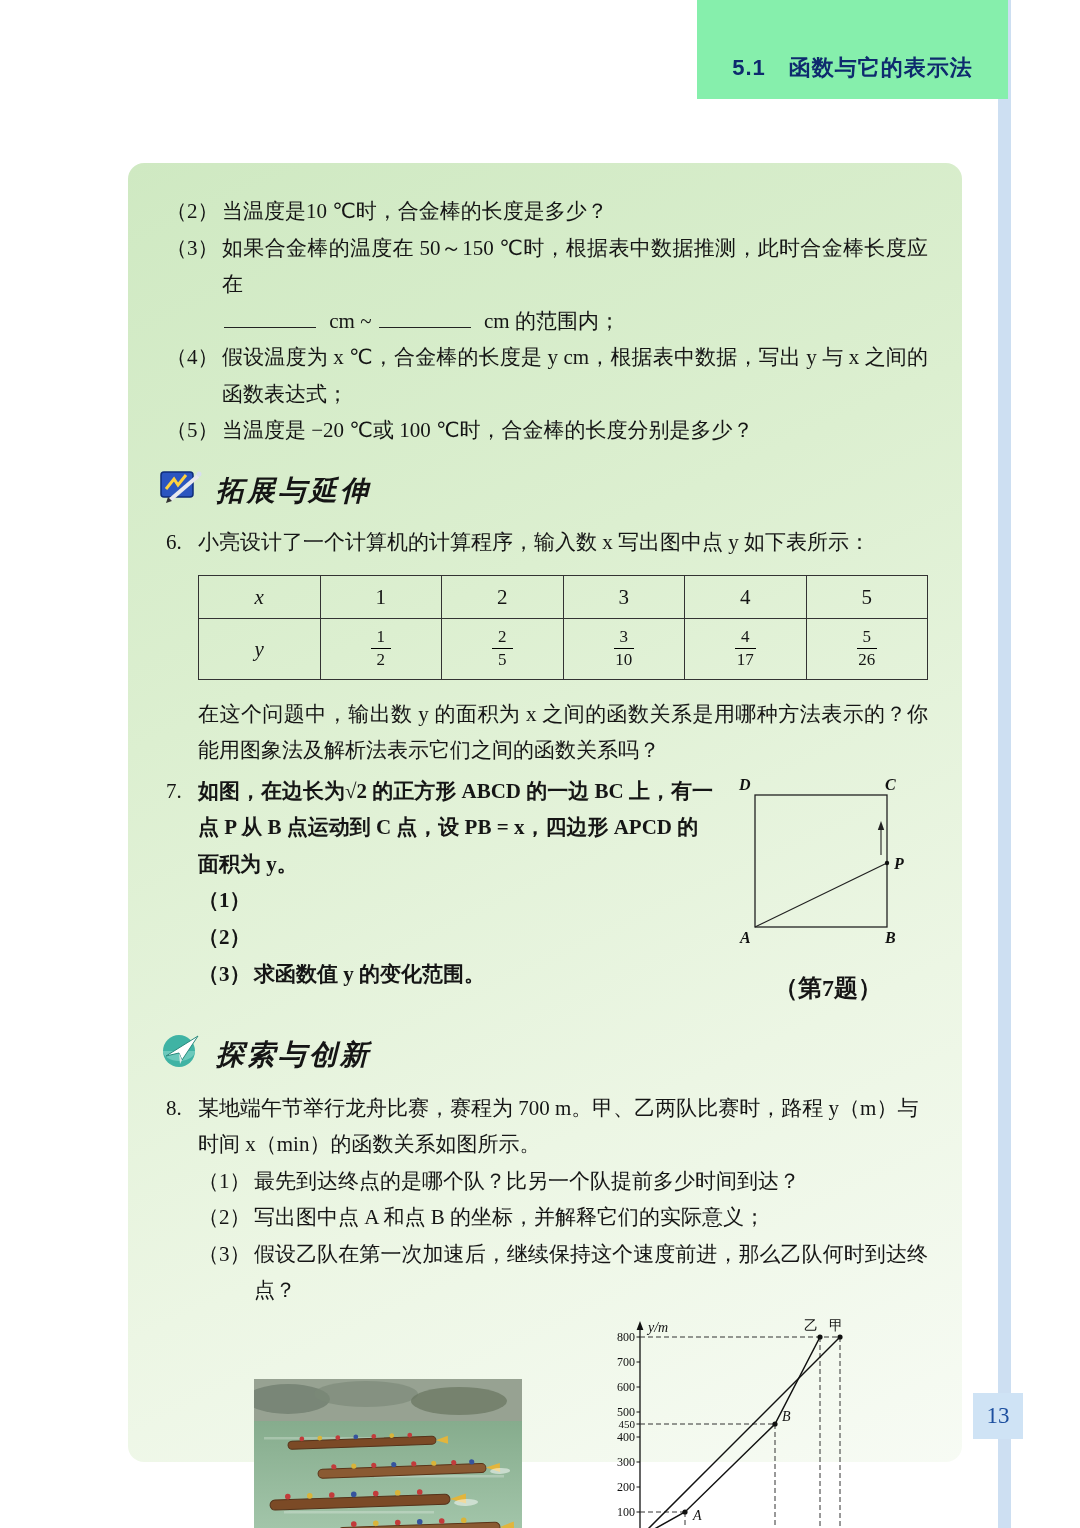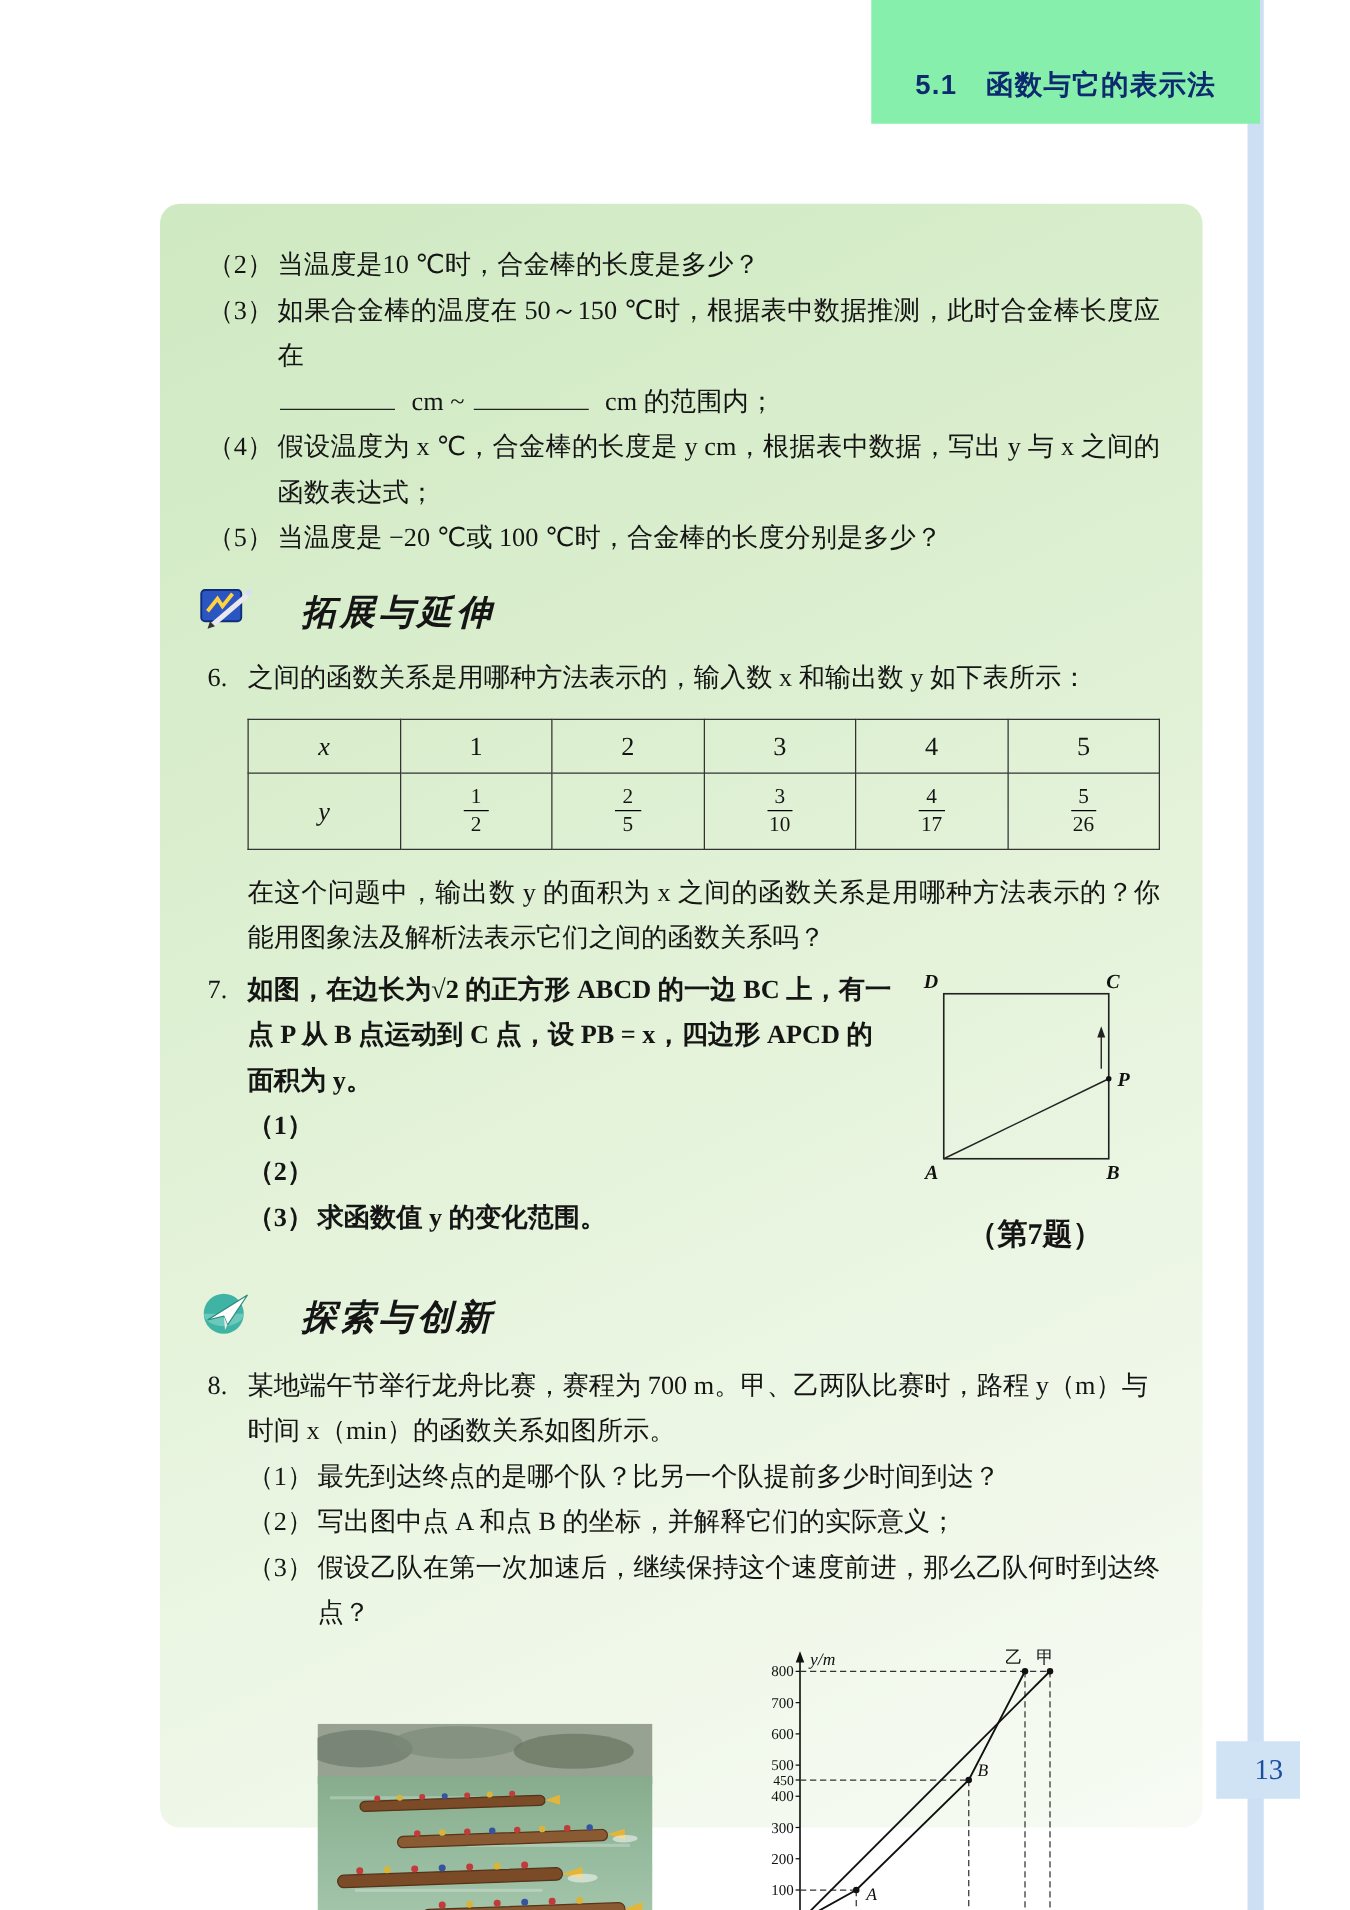--- a/index.html
+++ b/index.html
@@ -4,31 +4,31 @@
 <style>
   html,body{margin:0;padding:0;background:#ffffff;}
   .page{position:relative;width:1080px;height:1528px;background:#ffffff;overflow:hidden;
         font-family:"Liberation Serif","DejaVu Sans",serif;color:#151515;}
   .side-strip{position:absolute;left:998px;top:0;width:13px;height:1528px;background:#cddff2;}
   .header-band{position:absolute;left:697px;top:0;width:311px;height:99px;background:#86efac;
         display:flex;align-items:flex-end;justify-content:center;}
   .header-title{font-family:"Liberation Sans","DejaVu Sans",sans-serif;font-weight:bold;
         font-size:22px;color:#0e2a6e;padding-bottom:16px;letter-spacing:1px;}
   .page-num{position:absolute;left:973px;top:1393px;width:50px;height:46px;background:#cfe3f5;
-        color:#1d4f9f;font-size:23px;display:flex;align-items:center;justify-content:center;padding-left:17px;}
+        color:#1d4f9f;font-size:23px;display:flex;align-items:center;justify-content:center;}
   .panel{position:absolute;left:128px;top:163px;width:834px;height:1299px;border-radius:16px;
         background:linear-gradient(155deg,#cfe9c2 0%,#dcefd0 35%,#ecf6e4 70%,#f7fbf4 100%);
         box-sizing:border-box;padding:30px 34px 16px 38px;font-size:21px;line-height:1.74;}
   .qline{display:flex;}
   .qline .marker{flex:0 0 56px;}
   .qline .qtext{flex:1;text-align:justify;}
   .blank{display:inline-block;width:92px;border-bottom:1px solid #222;height:20px;
         vertical-align:baseline;margin:0 8px 0 2px;}
   .section-head{display:flex;align-items:center;gap:12px;margin:18px 0 8px -8px;}
-  .section-title{font-size:28px;font-weight:bold;font-style:italic;letter-spacing:3px;margin-left:25px;}
+  .section-title{font-size:28px;font-weight:bold;font-style:italic;letter-spacing:3px;}
   .prob{display:flex;margin-top:4px;}
   .prob .pnum{flex:0 0 32px;}
   .prob .pbody{flex:1;}
   .data-table{width:100%;border-collapse:collapse;margin:14px 0 16px;table-layout:fixed;}
   .data-table td{border:1px solid #333;text-align:center;vertical-align:middle;background:transparent;}
   .data-table tr.xrow td{height:40px;}
   .data-table tr.yrow td{height:58px;}
   .var{font-style:italic;}
   .frac{display:inline-block;text-align:center;font-size:17px;line-height:1.2;vertical-align:middle;}
   .frac .num{display:block;border-bottom:1px solid #000;padding:0 6px 1px;}
@@ -93,21 +93,21 @@
           <polygon points="8,36 14,34 10,30" fill="#333"></polygon>
           <circle cx="41" cy="7" r="2.5" fill="#d8dff0"></circle>
         </svg>
       </span>
       <span class="section-title">拓展与延伸</span>
     </div>
 
     <div class="prob">
       <span class="pnum">6.</span>
       <div class="pbody">
-        <div class="qtext">之间的函数关系是用哪种方法表示的，输入数 x 和输出数 y 如下表所示：</div>
+        <div class="qtext">小亮设计了一个计算机的计算程序，输入数 x 写出图中点 y 如下表所示：</div>
 
         <table class="data-table">
           <tbody>
               <tr class="xrow">
             <td class="var">x</td>
             <td>1</td>
             <td>2</td>
             <td>3</td>
             <td>4</td>
             <td>5</td>

